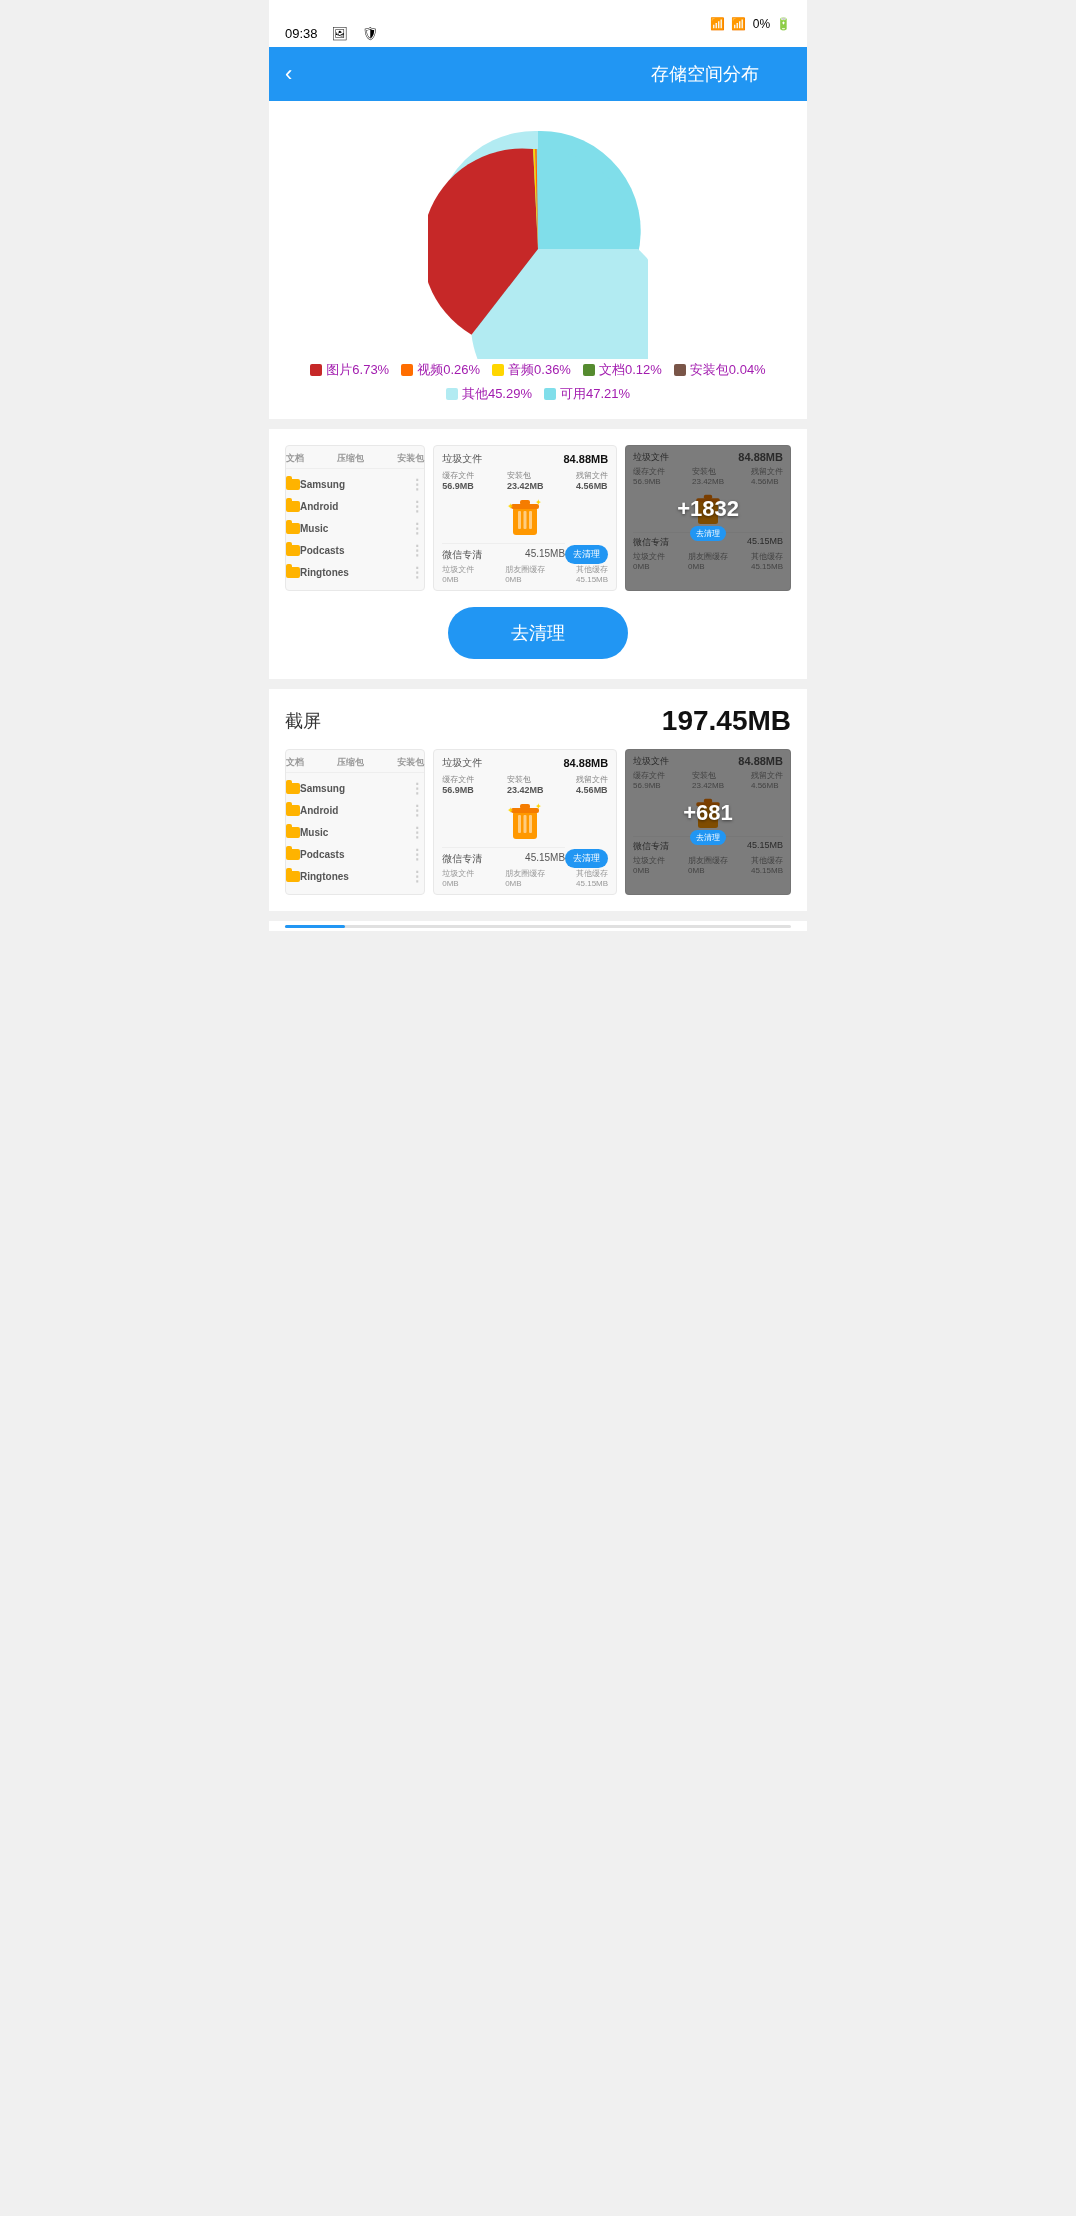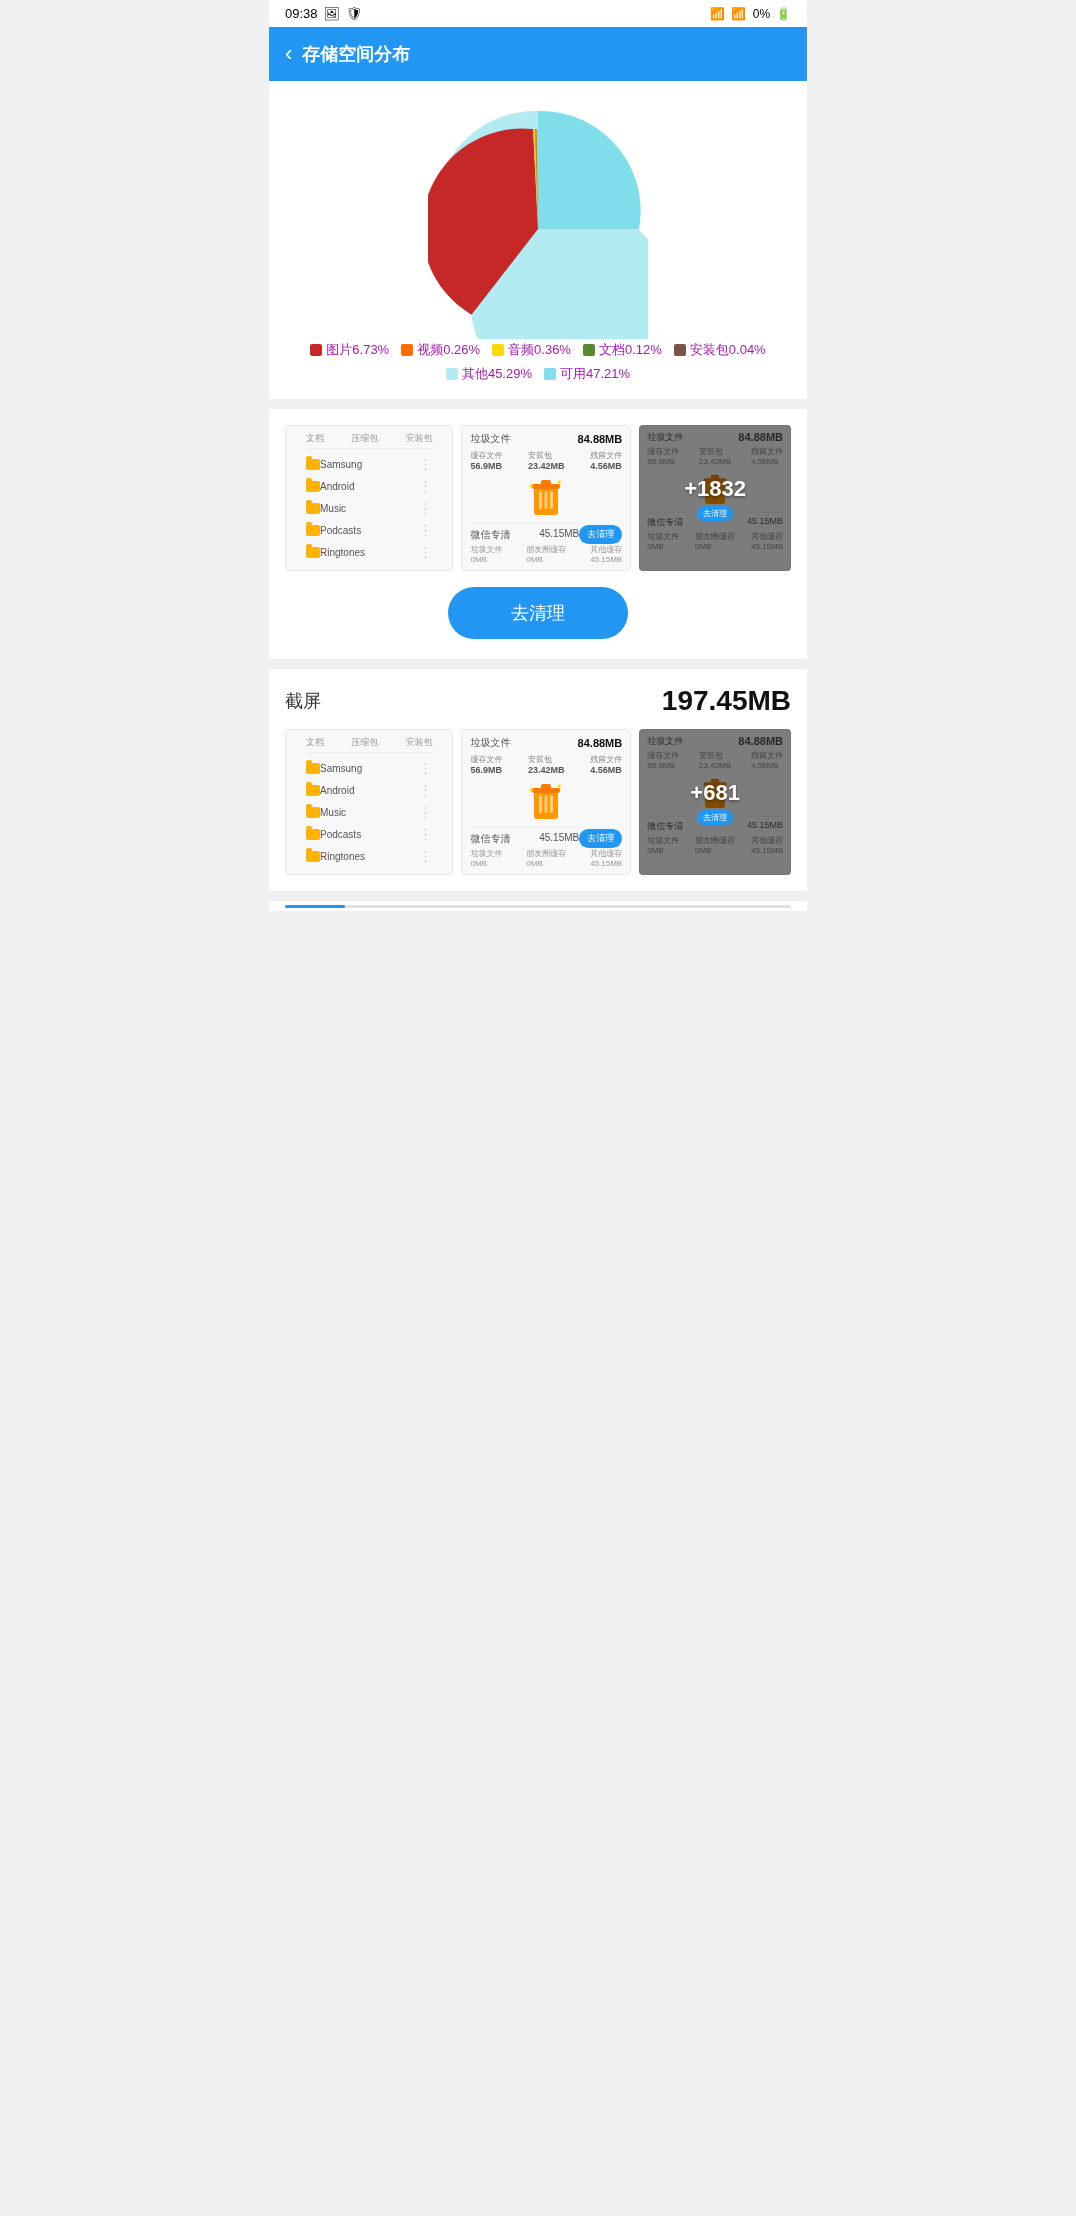--- a/index.html
+++ b/index.html
@@ -14,42 +14,42 @@
     
     .status-bar {
       background: #fff;
       display: flex;
       justify-content: space-between;
       align-items: center;
       padding: 6px 16px;
       font-size: 13px;
       font-weight: 500;
     }
-    .status-left { display: flex; align-items: flex-end; gap: 6px; }
+    .status-left { display: flex; align-items: flex-end; gap: 14px; margin-top: 20px; }
     .status-right { display: flex; align-items: center; gap: 6px; font-size: 12px; }
 
     
     .header {
       background: #2196F3;
       color: white;
       display: flex;
       align-items: center;
       padding: 14px 16px;
       position: relative;
     }
     .header-back {
       font-size: 22px;
       cursor: pointer;
       margin-right: 10px;
     }
     .header-title {
       flex: 1;
-      text-align: left;
+      text-align: right;
       font-size: 18px;
-      font-weight: 700;
+      font-weight: 400;
       margin-right: 32px;
     }
 
     
     .content {
       background: #f0f0f0;
     }
 
     
     .chart-section {
@@ -115,22 +115,23 @@
       gap: 8px;
       overflow: hidden;
     }
 
     
     .file-list-thumb {
       flex: 1;
       background: #f8f8f8;
       border: 1px solid #e8e8e8;
       border-radius: 4px;
-      padding: 6px 20px;
+      padding: 6px 0;
       min-width: 0;
+      font-weight: bold;
     }
     .thumb-header-row {
       display: flex;
       justify-content: space-between;
       font-size: 9px;
       color: #999;
       border-bottom: 1px solid #eee;
       padding-bottom: 3px;
       margin-bottom: 4px;
     }

